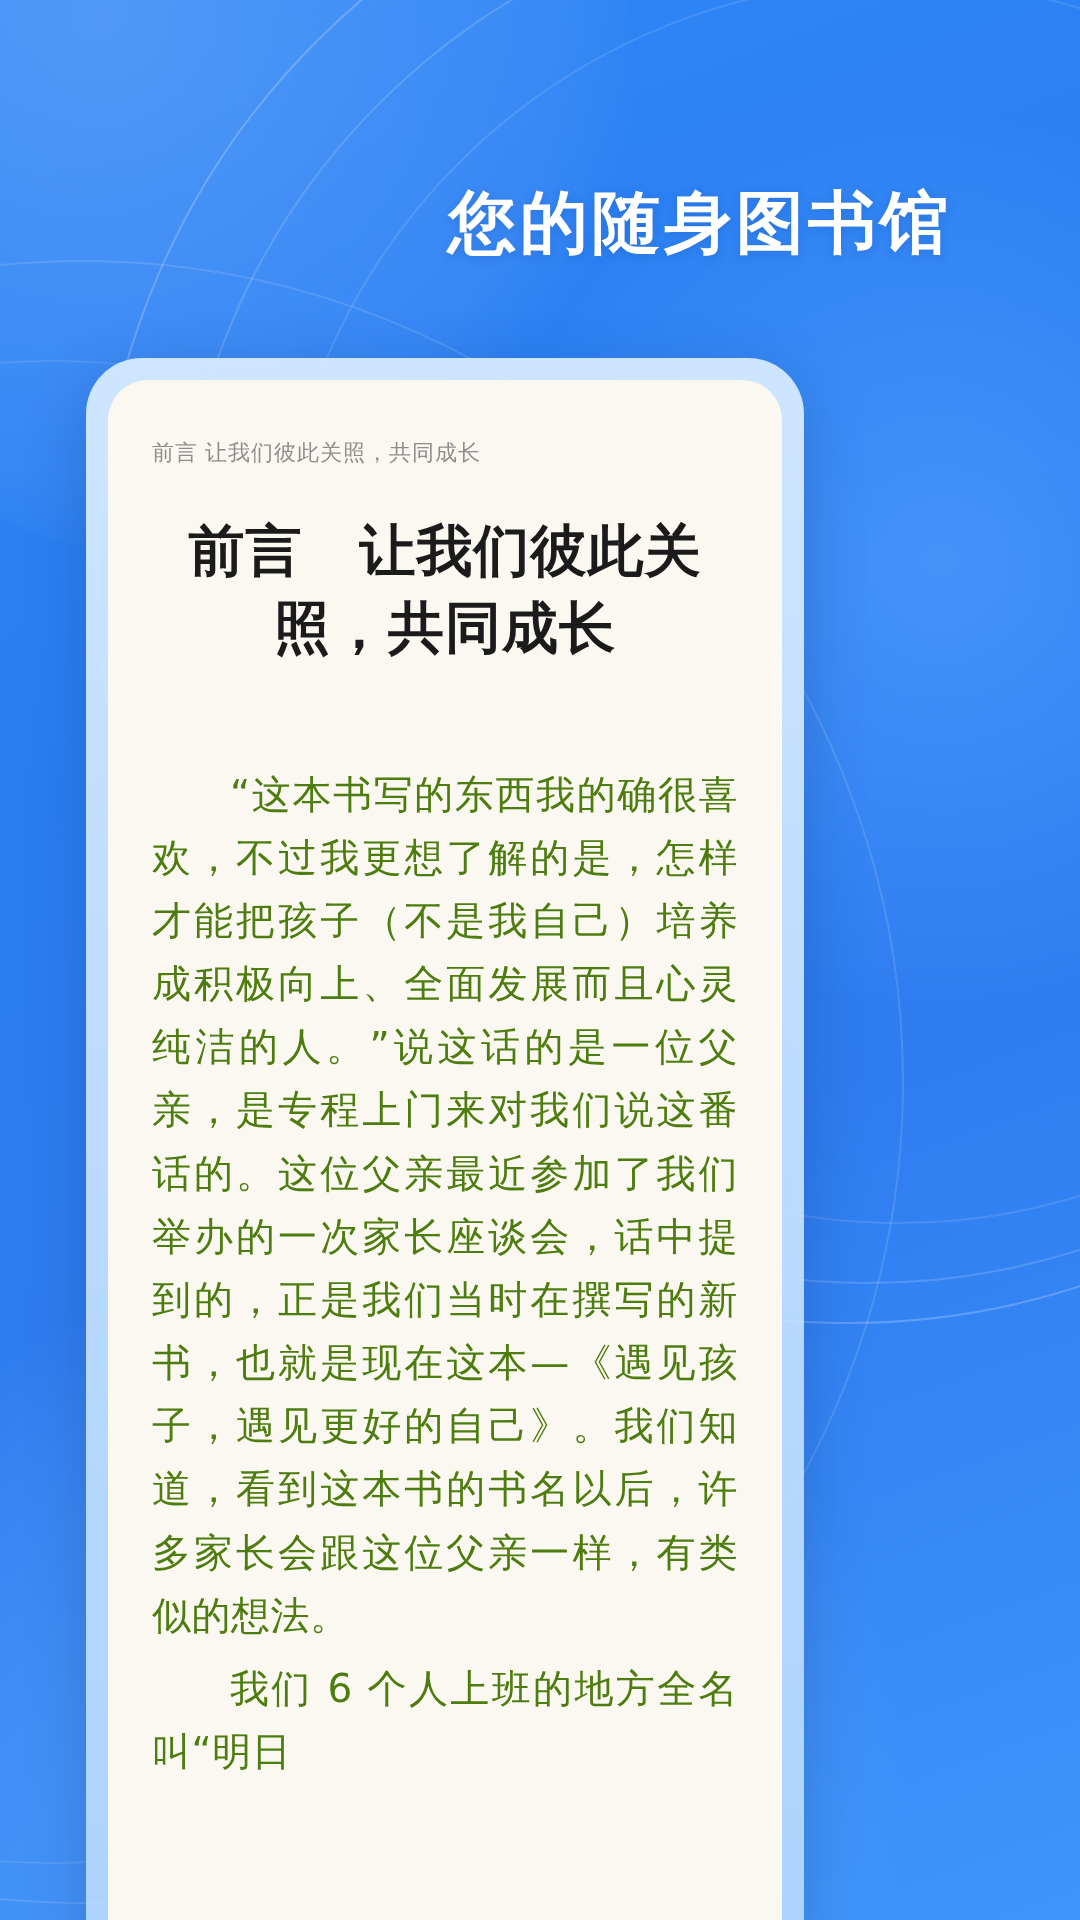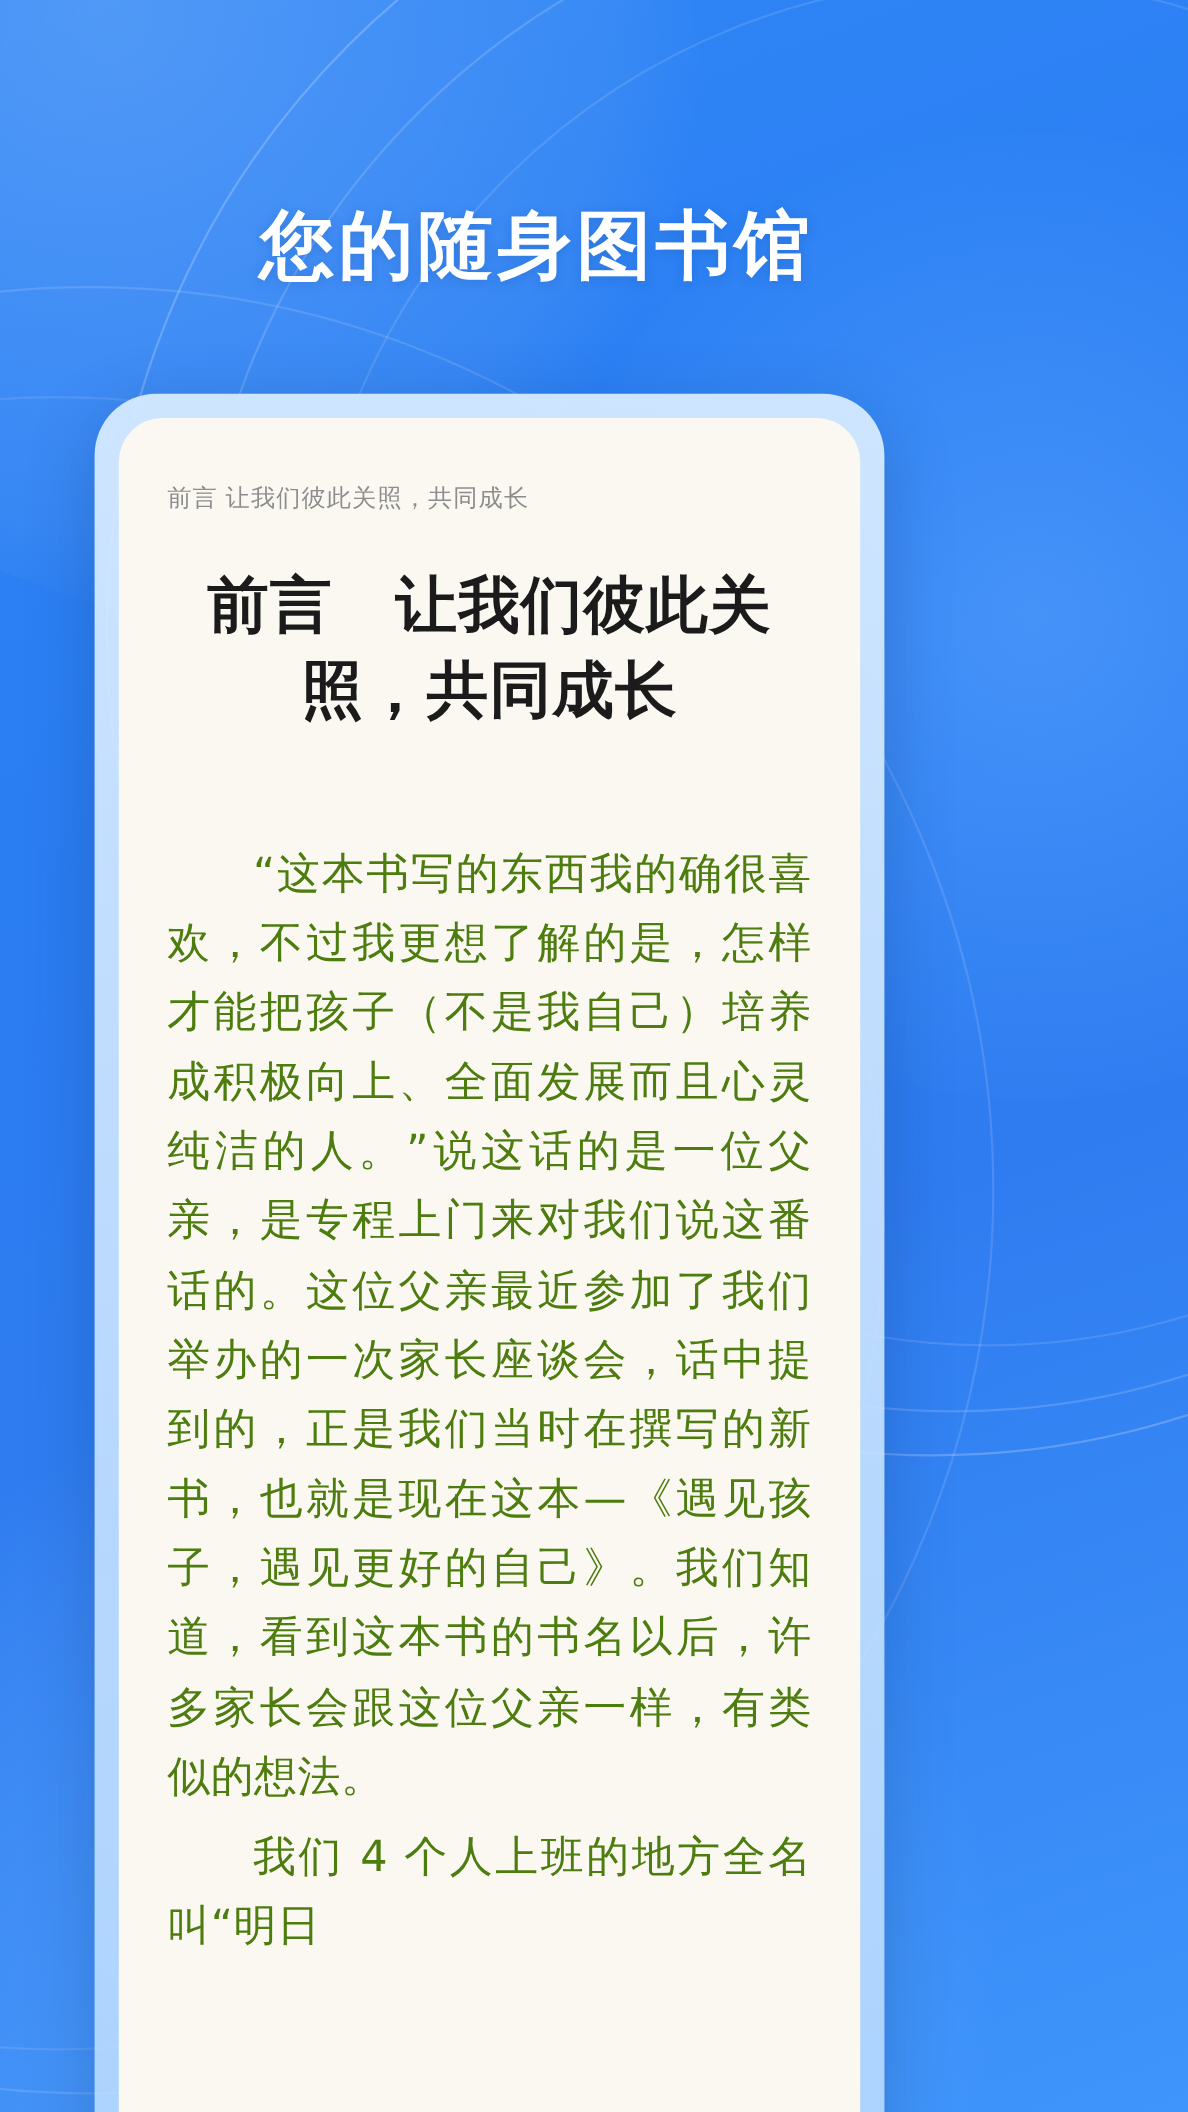--- a/index.html
+++ b/index.html
@@ -56,23 +56,23 @@
   .sw1 { width: 1500px; height: 1500px; right: -520px; top: -180px; }
   .sw2 { width: 1380px; height: 1380px; right: -480px; top: -100px; border-color: rgba(255,255,255,0.16); }
   .sw3 { width: 1240px; height: 1240px; right: -440px; top: -20px; border-color: rgba(255,255,255,0.12); }
   .sw4 { width: 1640px; height: 1640px; left: -740px; top: 260px; border-color: rgba(255,255,255,0.13); }
   .sw5 { width: 1500px; height: 1500px; left: -700px; top: 360px; border-color: rgba(255,255,255,0.10); }
 
   
   .headline {
     position: absolute;
     top: 178px;
-    left: 12px;
+    left: 0;
     width: 952px;
-    text-align: center;
+    text-align: right;
     color: #ffffff;
     font-family: "DejaVu Serif", "Liberation Serif", serif;
     font-weight: bold;
     font-size: 68px;
     letter-spacing: 4px;
     text-shadow: 0 2px 10px rgba(20,70,150,0.25);
   }
 
   
   .phone {
@@ -148,19 +148,19 @@
 
   <div class="phone">
     <div class="phone-screen">
 
       <div class="crumb">前言 让我们彼此关照，共同成长</div>
 
       <h1 class="chapter-title">前言　让我们彼此关照，共同成长</h1>
 
       <div class="body-text">
         <p>“这本书写的东西我的确很喜欢，不过我更想了解的是，怎样才能把孩子（不是我自己）培养成积极向上、全面发展而且心灵纯洁的人。”说这话的是一位父亲，是专程上门来对我们说这番话的。这位父亲最近参加了我们举办的一次家长座谈会，话中提到的，正是我们当时在撰写的新书，也就是现在这本—《遇见孩子，遇见更好的自己》。我们知道，看到这本书的书名以后，许多家长会跟这位父亲一样，有类似的想法。</p>
-        <p>我们 4 个人上班的地方全名叫“明日</p>
+        <p>我们 6 个人上班的地方全名叫“明日</p>
       </div>
 
     </div>
   </div>
 
 </div>
 
 </body></html>

